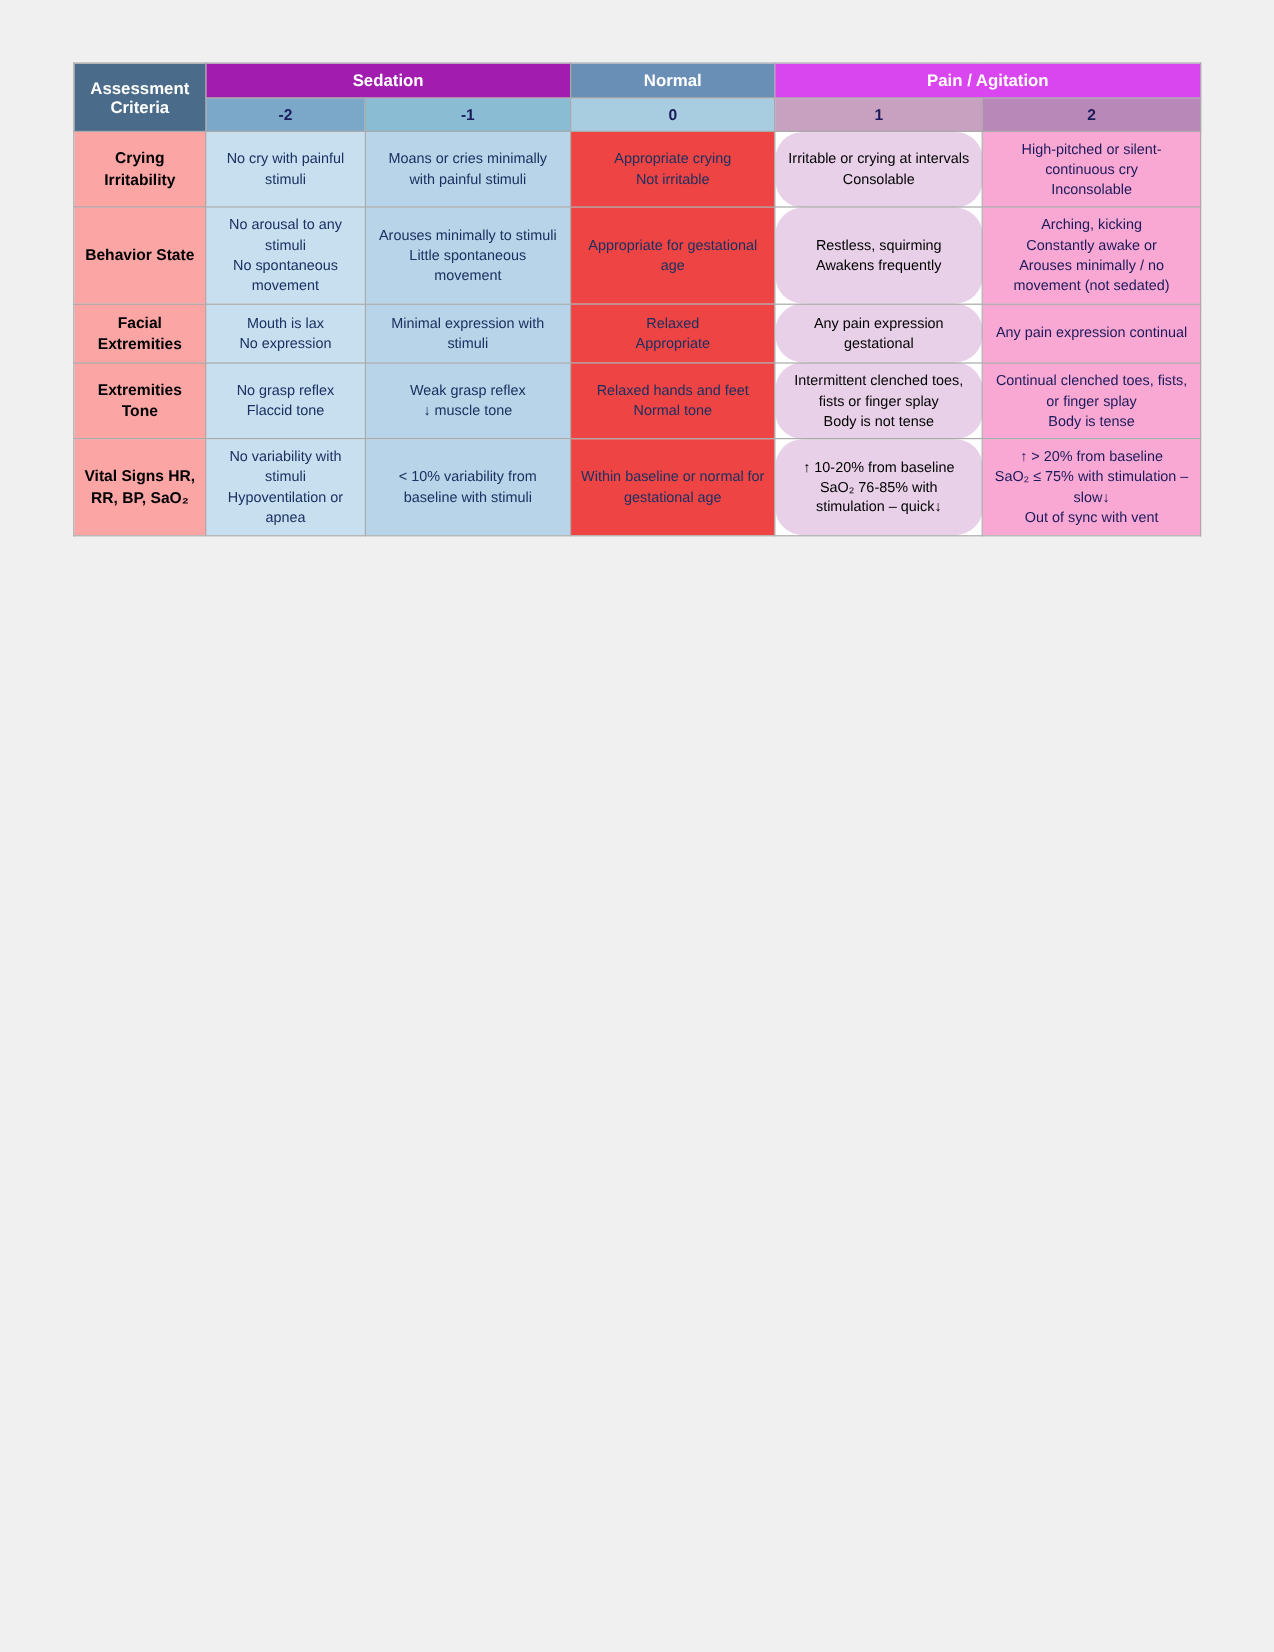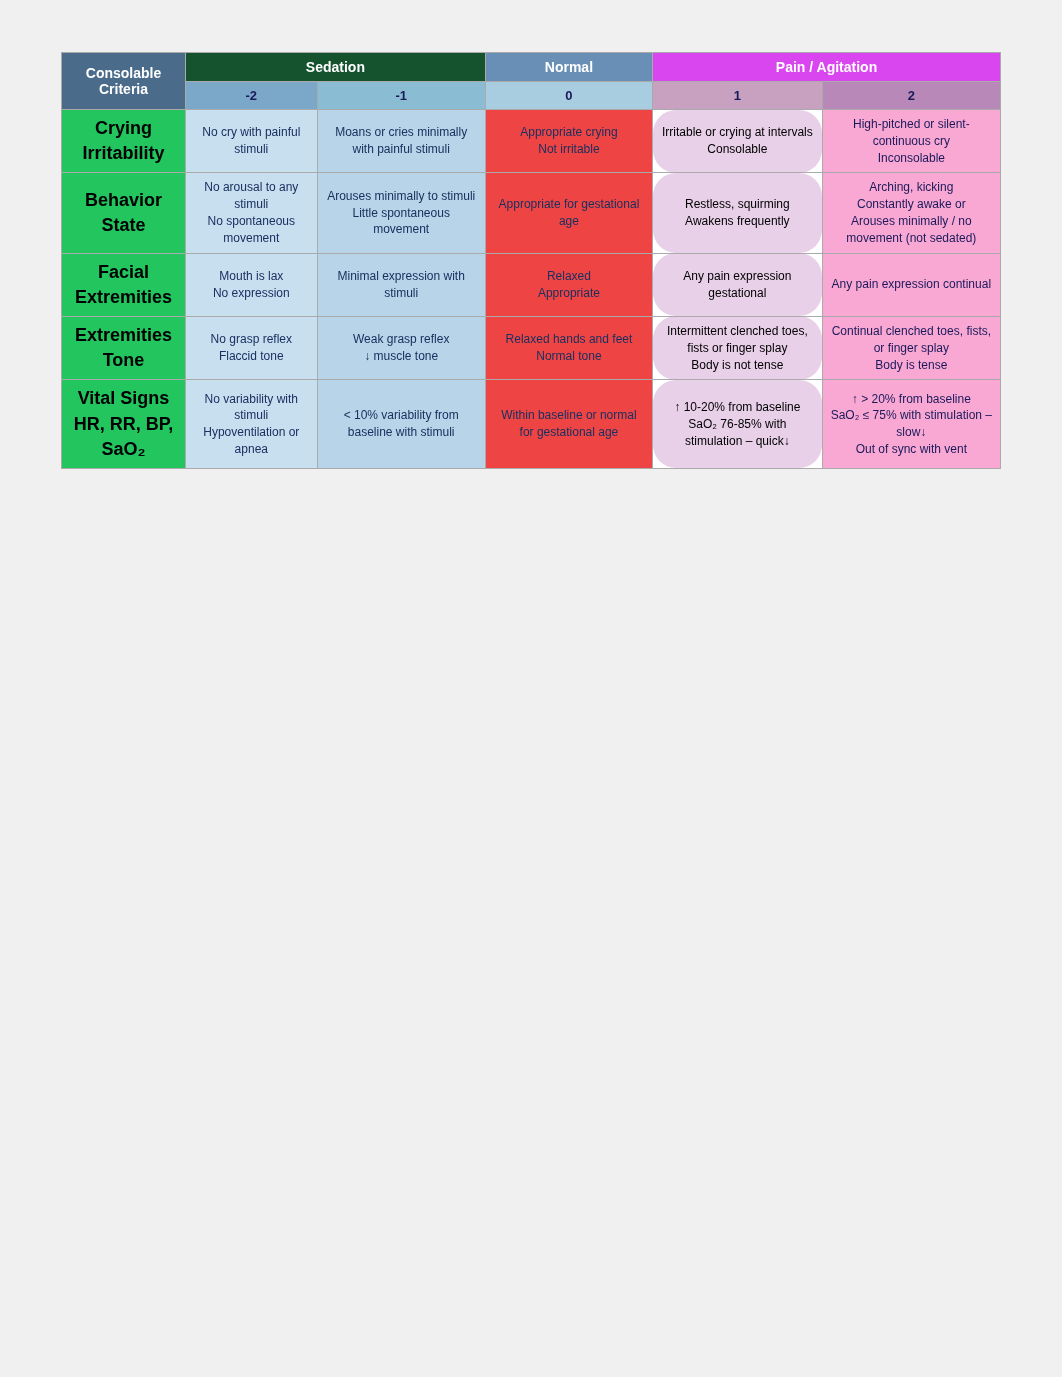--- a/index.html
+++ b/index.html
@@ -64,21 +64,21 @@
       color: white;
       font-weight: bold;
       font-size: 14px;
     }
 
     .header-row-1 th.assessment {
       background: #4a6b8a;
     }
 
     .header-row-1 th.sedation {
-      background: #14532d;
+      background: #a21caf;
     }
 
     .header-row-1 th.normal {
       background: #6a8fb6;
     }
 
     .header-row-1 th.pain {
       background: #d946ef;
       margin-top: 28px;
     }
@@ -104,24 +104,24 @@
       background: #c8a0c0;
       color: #1a1a5a;
     }
     .header-row-2 th.pos2 {
       background: #b888b8;
       color: #1a1a5a;
     }
 
     
     td.assessment-col {
-      background: #22c55e;
-      font-weight: bold;
-      font-size: 18px;
-      width: 124px;
+      background: #fca5a5;
+      font-weight: bold;
+      font-size: 13px;
+      width: 110px;
     }
 
     
     td.col-neg2 {
       background: #c8dff0;
       color: #1a3060;
     }
 
     
     td.col-neg1 {
@@ -160,21 +160,21 @@
 </head>
 <body>
 
 <div class="title-area">
 </div>
 
 <div class="table-wrapper">
   <table>
     <thead>
       <tr class="header-row-1">
-        <th class="assessment" rowspan="2">Consolable Criteria</th>
+        <th class="assessment" rowspan="2">Assessment Criteria</th>
         <th class="sedation" colspan="2">Sedation</th>
         <th class="normal">Normal</th>
         <th class="pain" colspan="2">Pain / Agitation</th>
       </tr>
       <tr class="header-row-2">
         <th class="neg2">-2</th>
         <th class="neg1">-1</th>
         <th class="zero">0</th>
         <th class="pos1">1</th>
         <th class="pos2">2</th>

